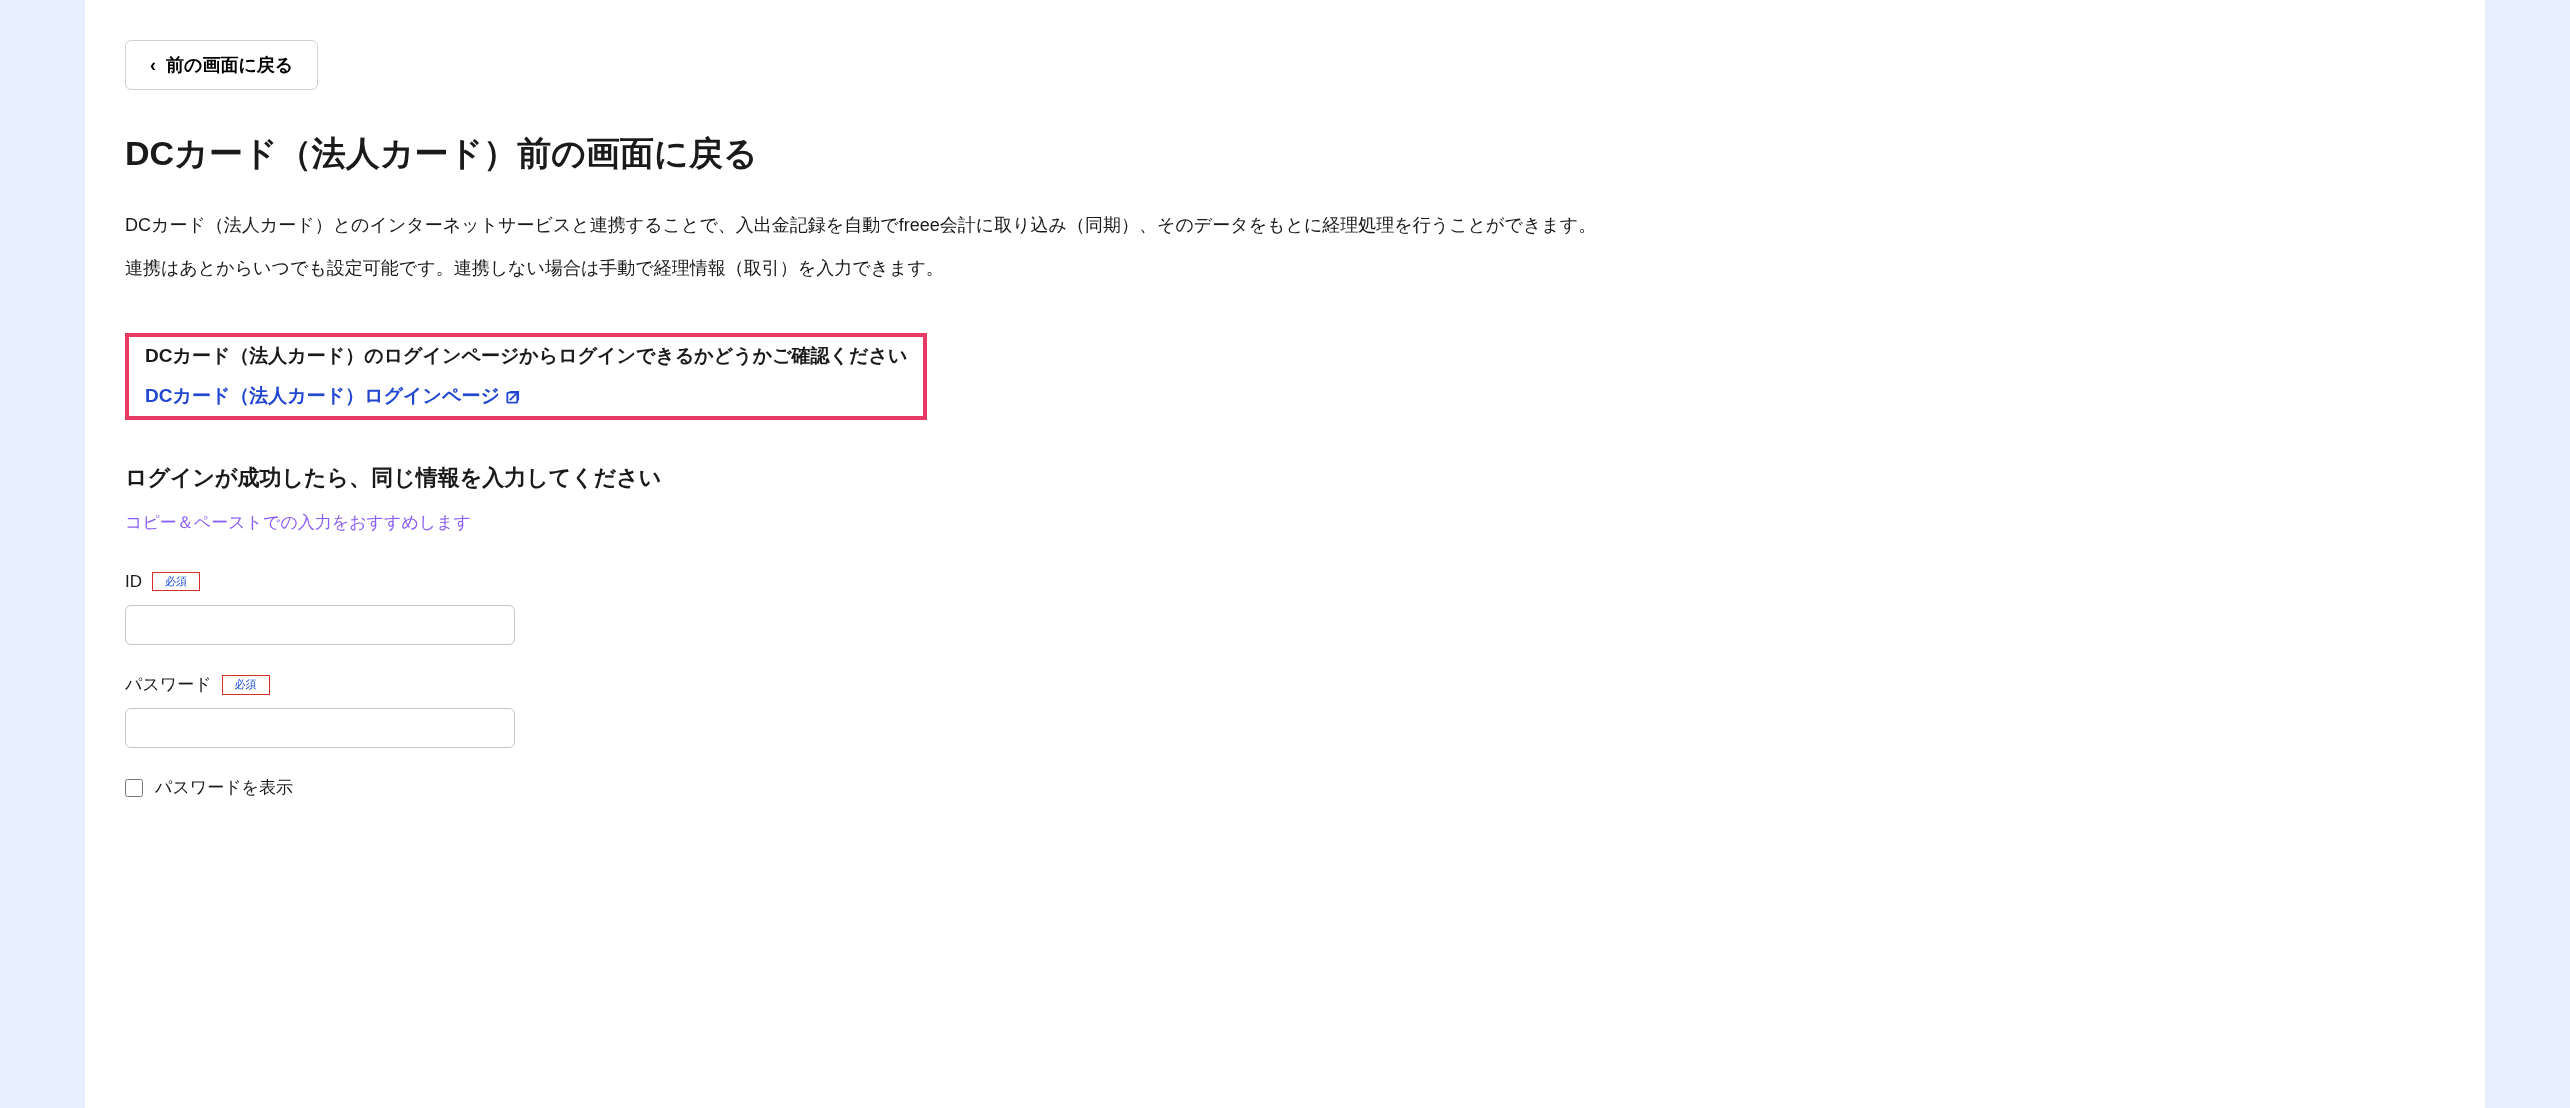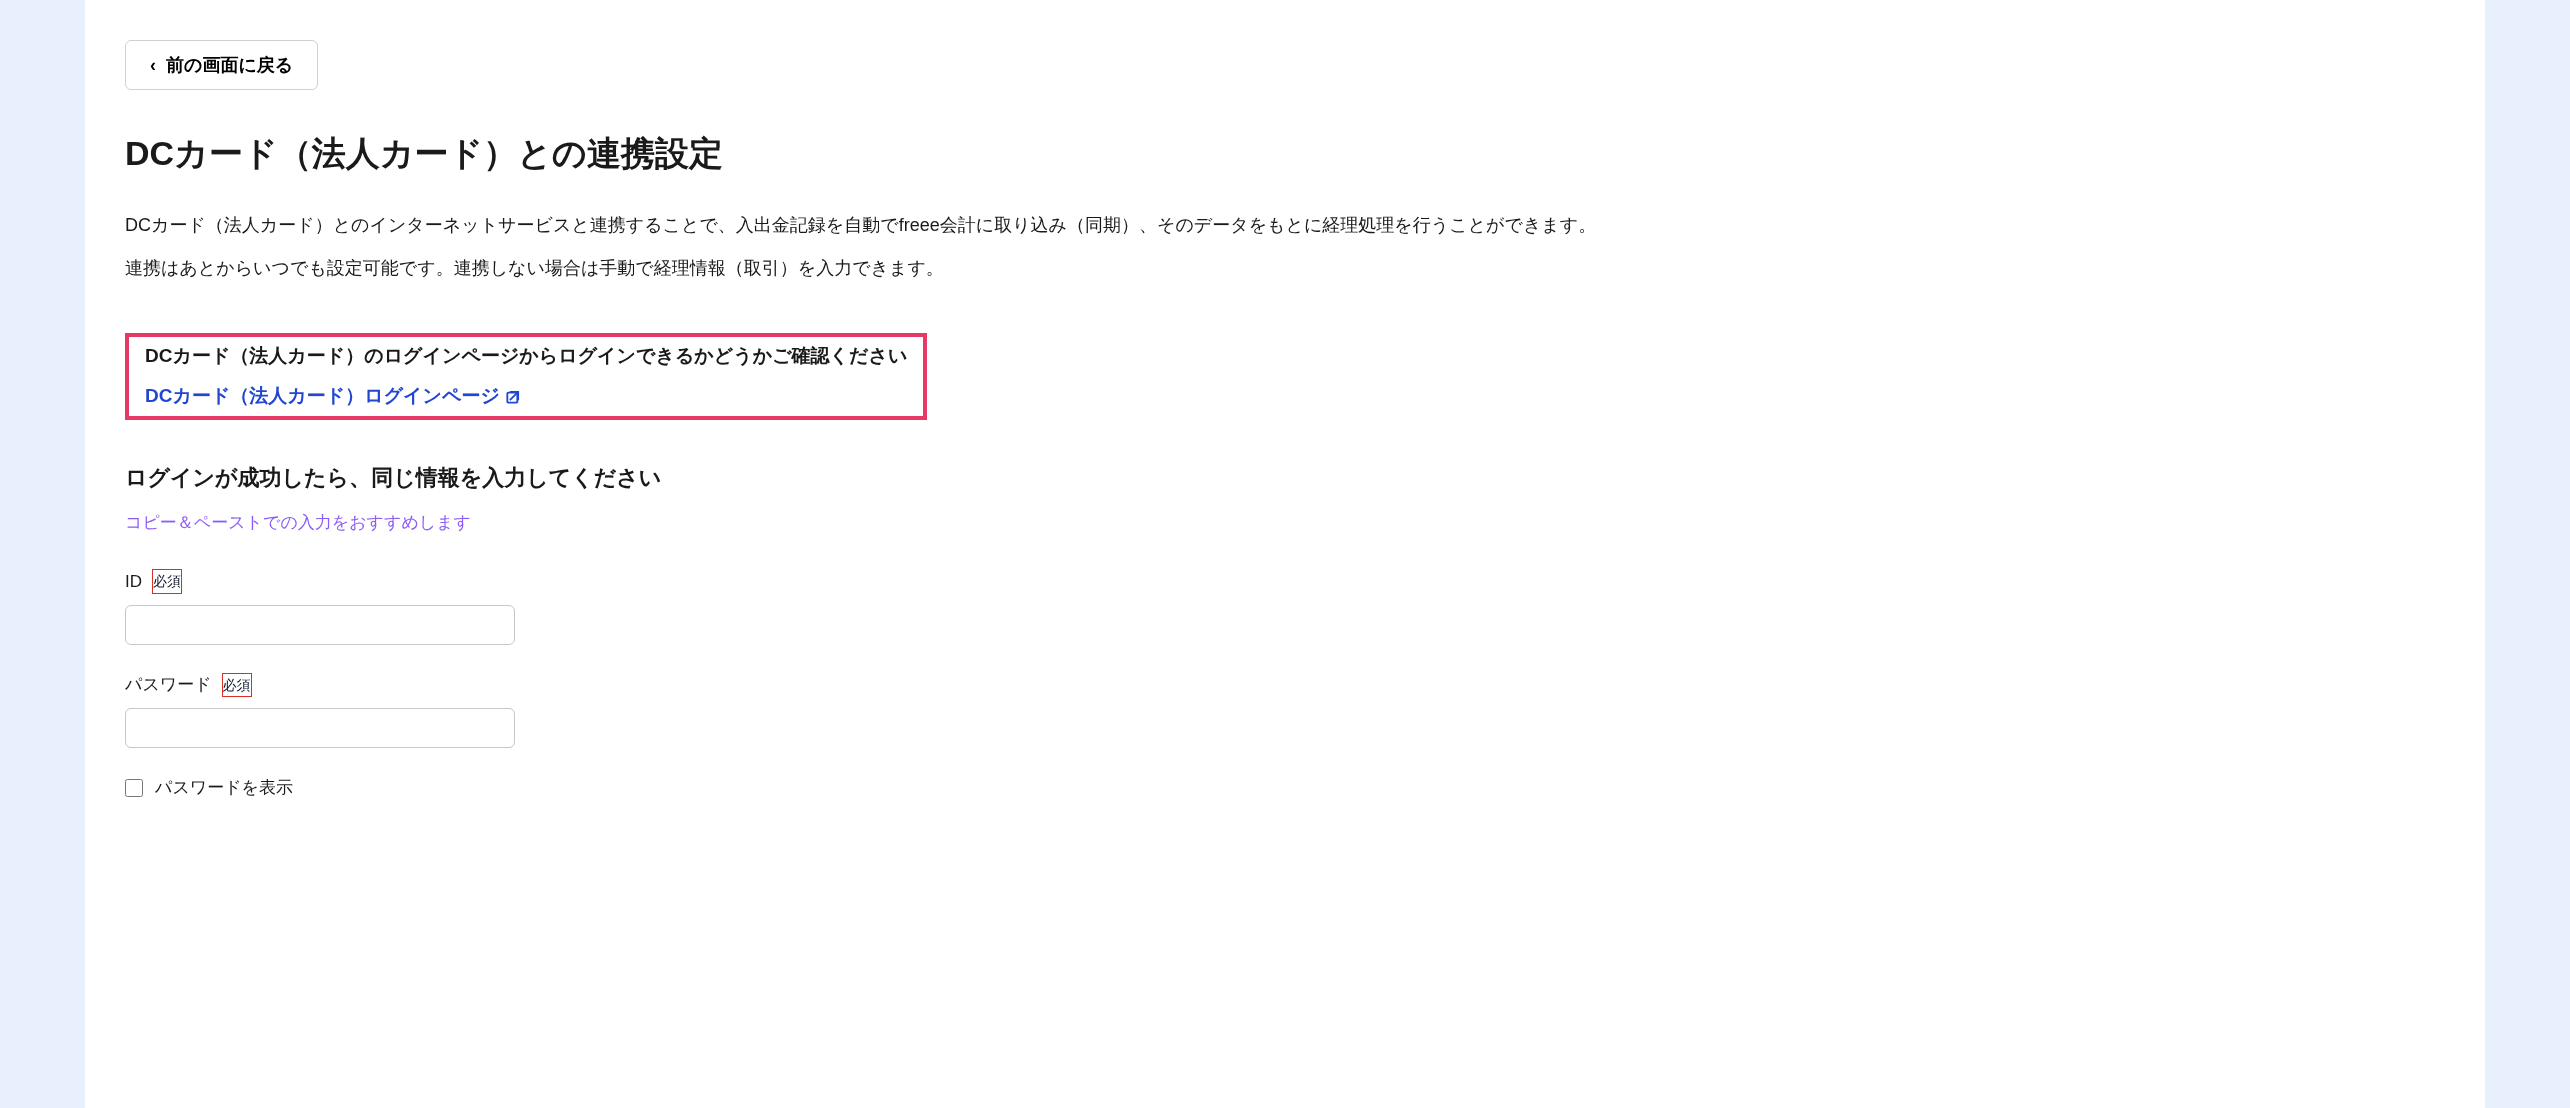--- a/index.html
+++ b/index.html
@@ -93,23 +93,23 @@
     .field-label-row {
       display: flex;
       align-items: center;
       gap: 10px;
       margin-bottom: 10px;
       font-size: 17px;
     }
     .required-badge {
       display: inline-block;
       border: 1.5px solid #d93025;
-      color: #0f172a;
-      font-size: 14px;
-      padding: 0px 0;
+      color: #1d4ed8;
+      font-size: 11px;
+      padding: 0px 12px;
       font-weight: 500;
       line-height: 1.6;
     }
     .text-input {
       width: 390px;
       padding: 10px 12px;
       font-size: 16px;
       border: 1px solid #c7c7c7;
       border-radius: 6px;
       background: #ffffff;
@@ -132,21 +132,21 @@
 </head>
 <body>
 
 <div class="page-container">
 
   <button class="back-button">
     <span class="chevron">‹</span>
     <span>前の画面に戻る</span>
   </button>
 
-  <h1 class="page-title">DCカード（法人カード）との連携設定</h1>
+  <h1 class="page-title">DCカード（法人カード）前の画面に戻る</h1>
 
   <p class="description">DCカード（法人カード）とのインターネットサービスと連携することで、入出金記録を自動でfreee会計に取り込み（同期）、そのデータをもとに経理処理を行うことができます。</p>
   <p class="description">連携はあとからいつでも設定可能です。連携しない場合は手動で経理情報（取引）を入力できます。</p>
 
   <div class="highlight-box">
     <div class="highlight-title">DCカード（法人カード）のログインページからログインできるかどうかご確認ください</div>
     <a class="login-link">
       <span>DCカード（法人カード）ログインページ</span>
       <span class="external-icon">
         <svg width="20" height="20" viewBox="0 0 24 24" fill="none" stroke="#2146d1" stroke-width="2.2">

